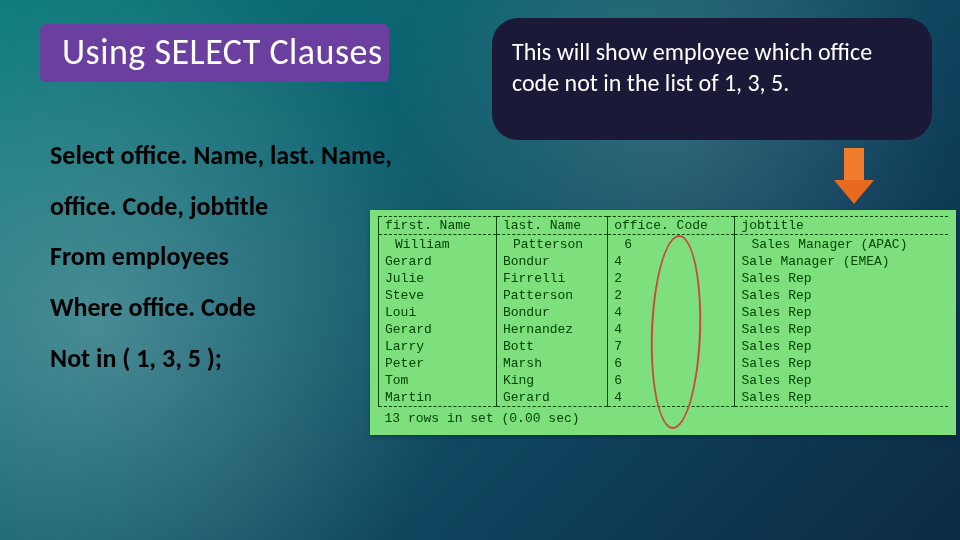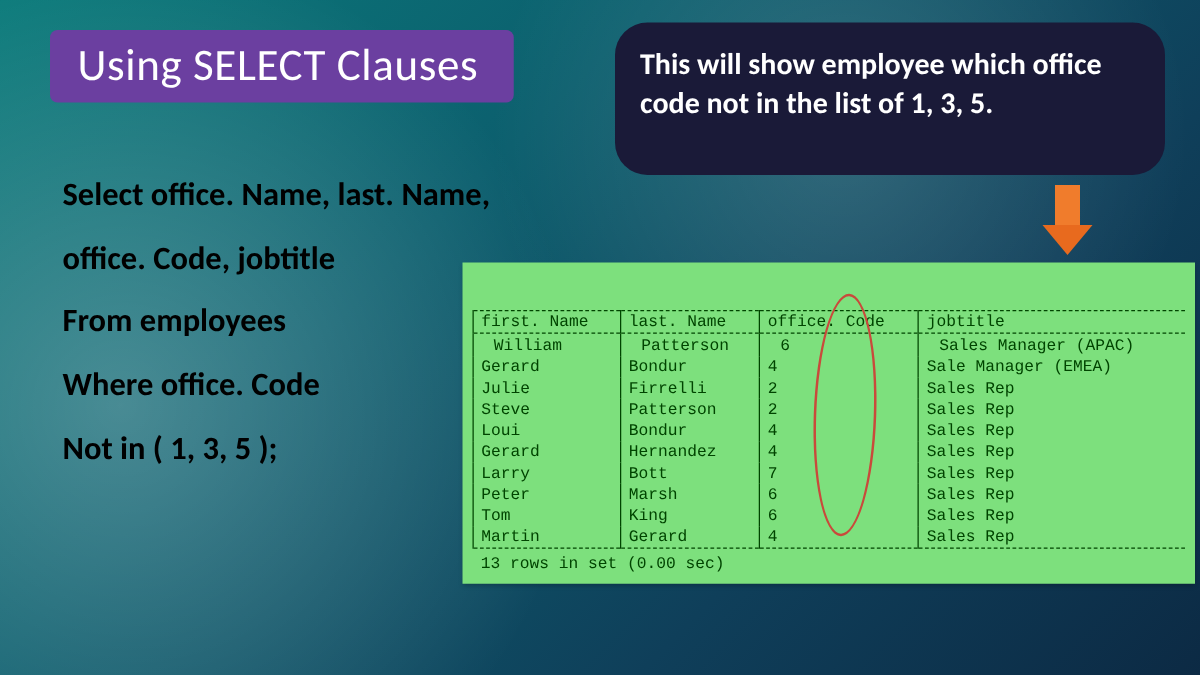--- a/index.html
+++ b/index.html
@@ -20,33 +20,33 @@
       linear-gradient(135deg, #0a7a7a 0%, #0c5f6e 35%, #0f3f5a 70%, #0c2a44 100%);
   }
   .title {
     position: absolute;
     left: 40px;
     top: 24px;
     background: #6b3fa0;
     color: #ffffff;
     font-size: 36px;
     font-weight: 400;
-    padding: 6px 28px 8px 22px;
+    padding: 6px 6px 8px 22px;
     border-radius: 6px;
     letter-spacing: 0.5px;
   }
   .callout {
     position: absolute;
     right: 28px;
     top: 18px;
     width: 400px;
     background: #1a1a38;
     color: #ffffff;
     font-size: 24px;
-    font-weight: 700;
+    font-weight: 400;
     line-height: 1.3;
     padding: 18px 20px 42px 20px;
     border-radius: 26px;
   }
   .arrow-down {
     position: absolute;
     right: 86px;
     top: 148px;
     width: 40px;
     height: 58px;
@@ -88,21 +88,20 @@
     background: #7de07d;
     color: #004400;
     font-family: "Consolas","Courier New",monospace;
     font-size: 13px;
     padding: 6px 8px 8px 8px;
     box-shadow: 0 2px 4px rgba(0,0,0,0.25);
   }
   .results table {
     width: 100%;
     border-collapse: collapse;
-    margin-top: 32px;
   }
   .results th, .results td {
     text-align: left;
     padding: 1px 6px;
     white-space: nowrap;
   }
   .results th {
     font-weight: normal;
     border-bottom: 1px dashed #004400;
     padding-bottom: 1px;

